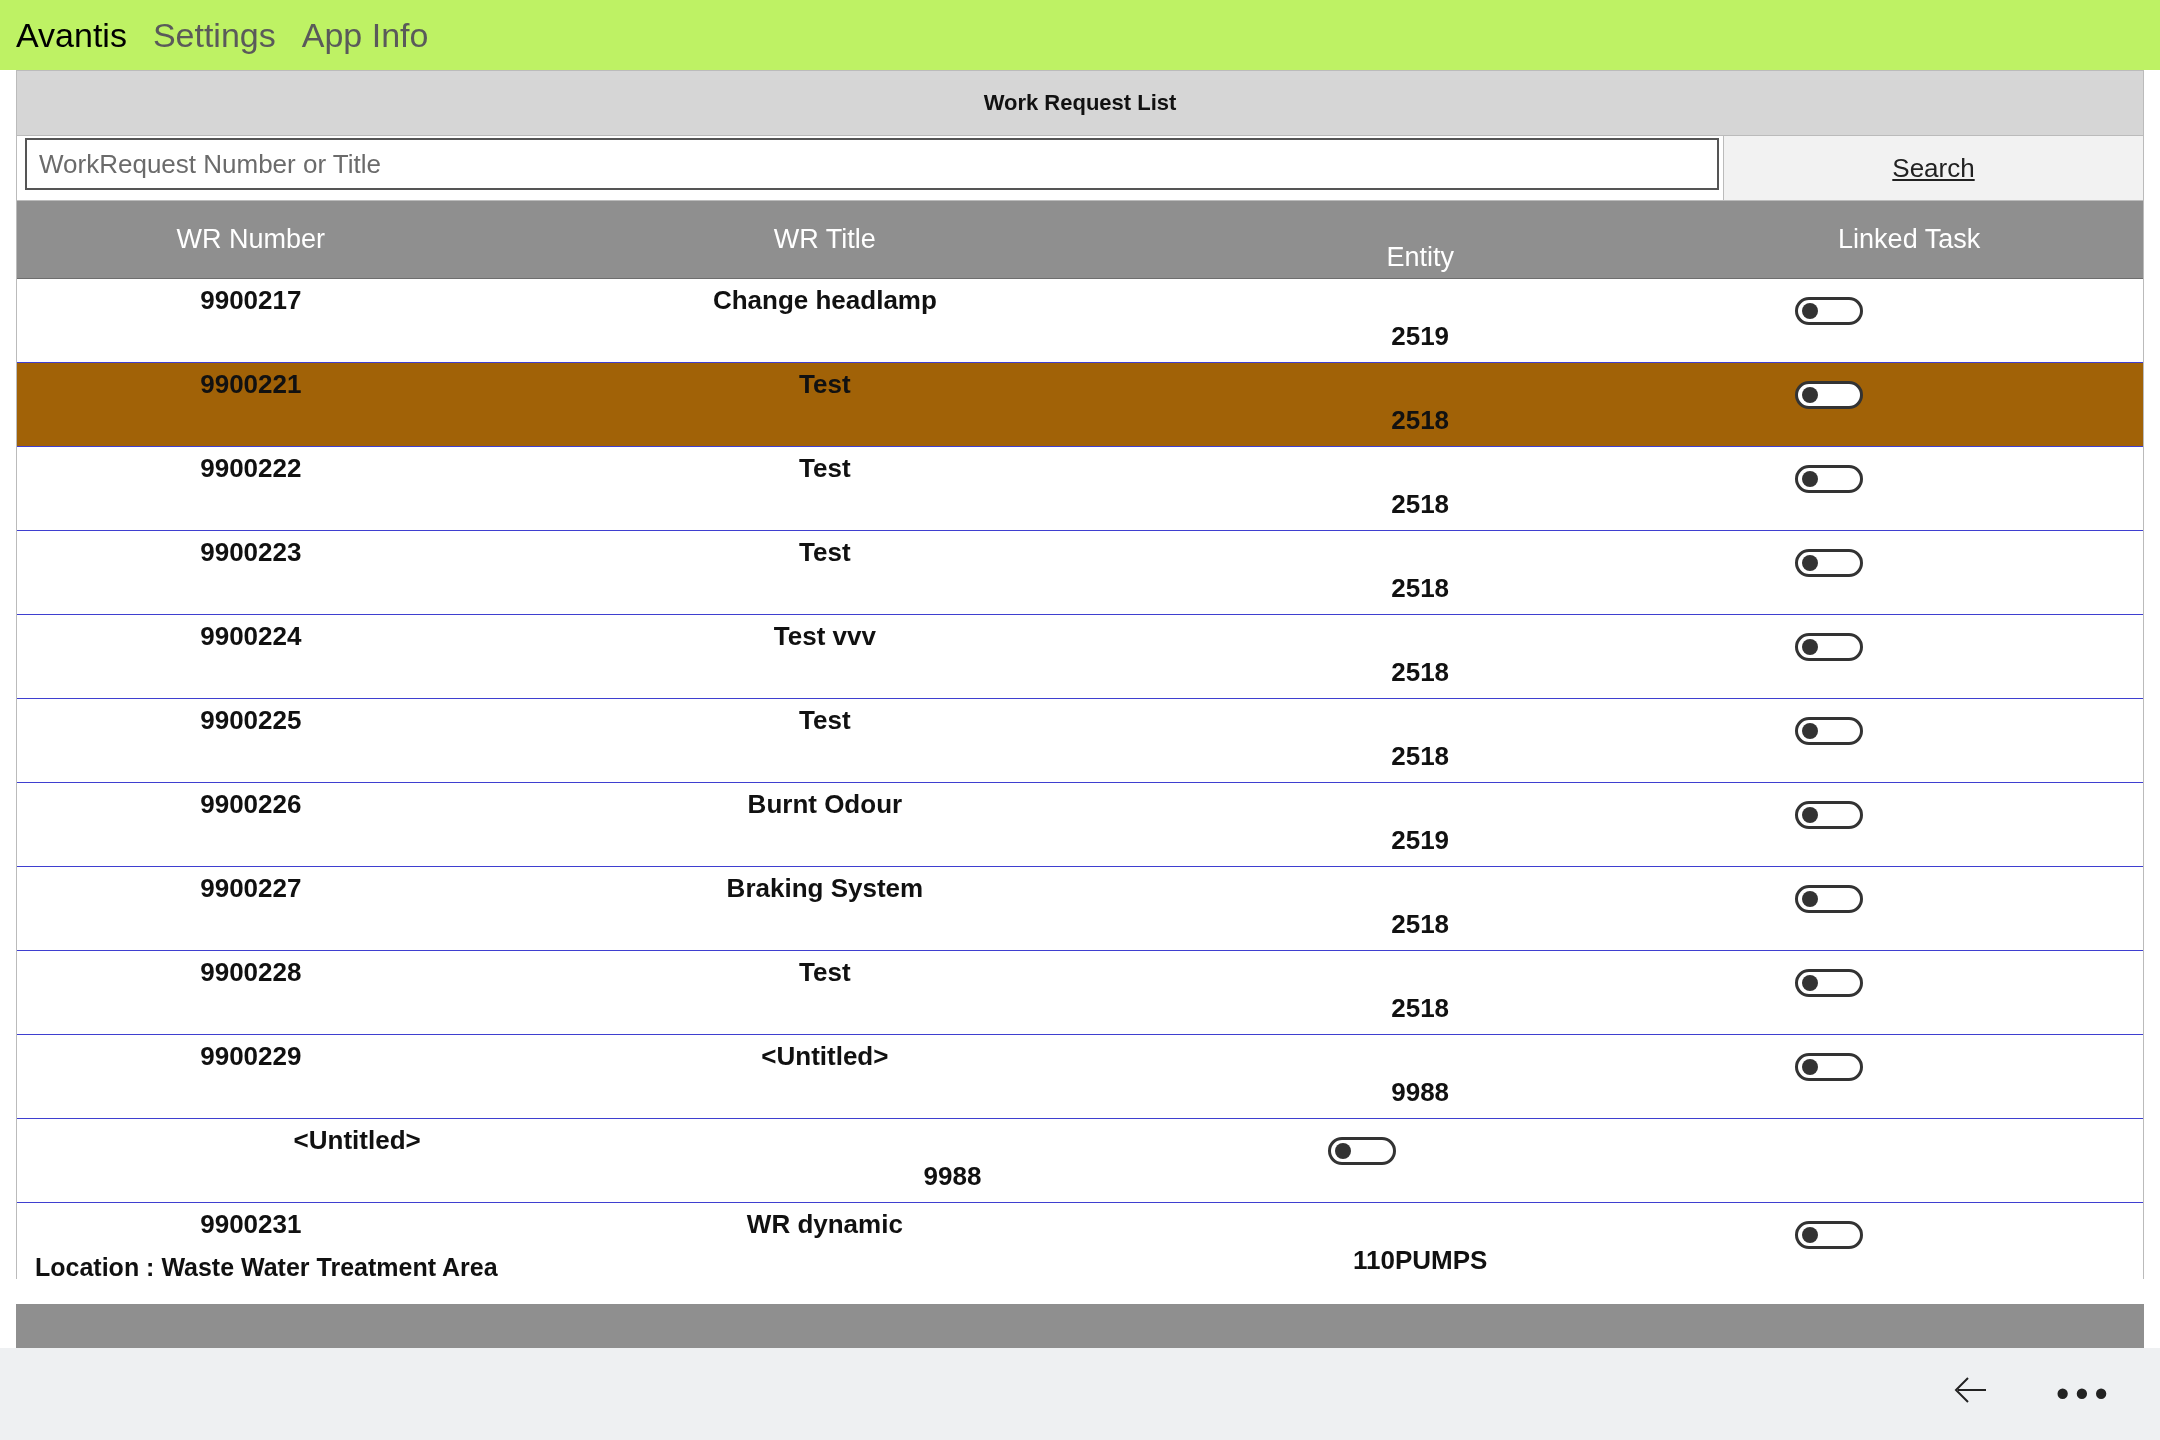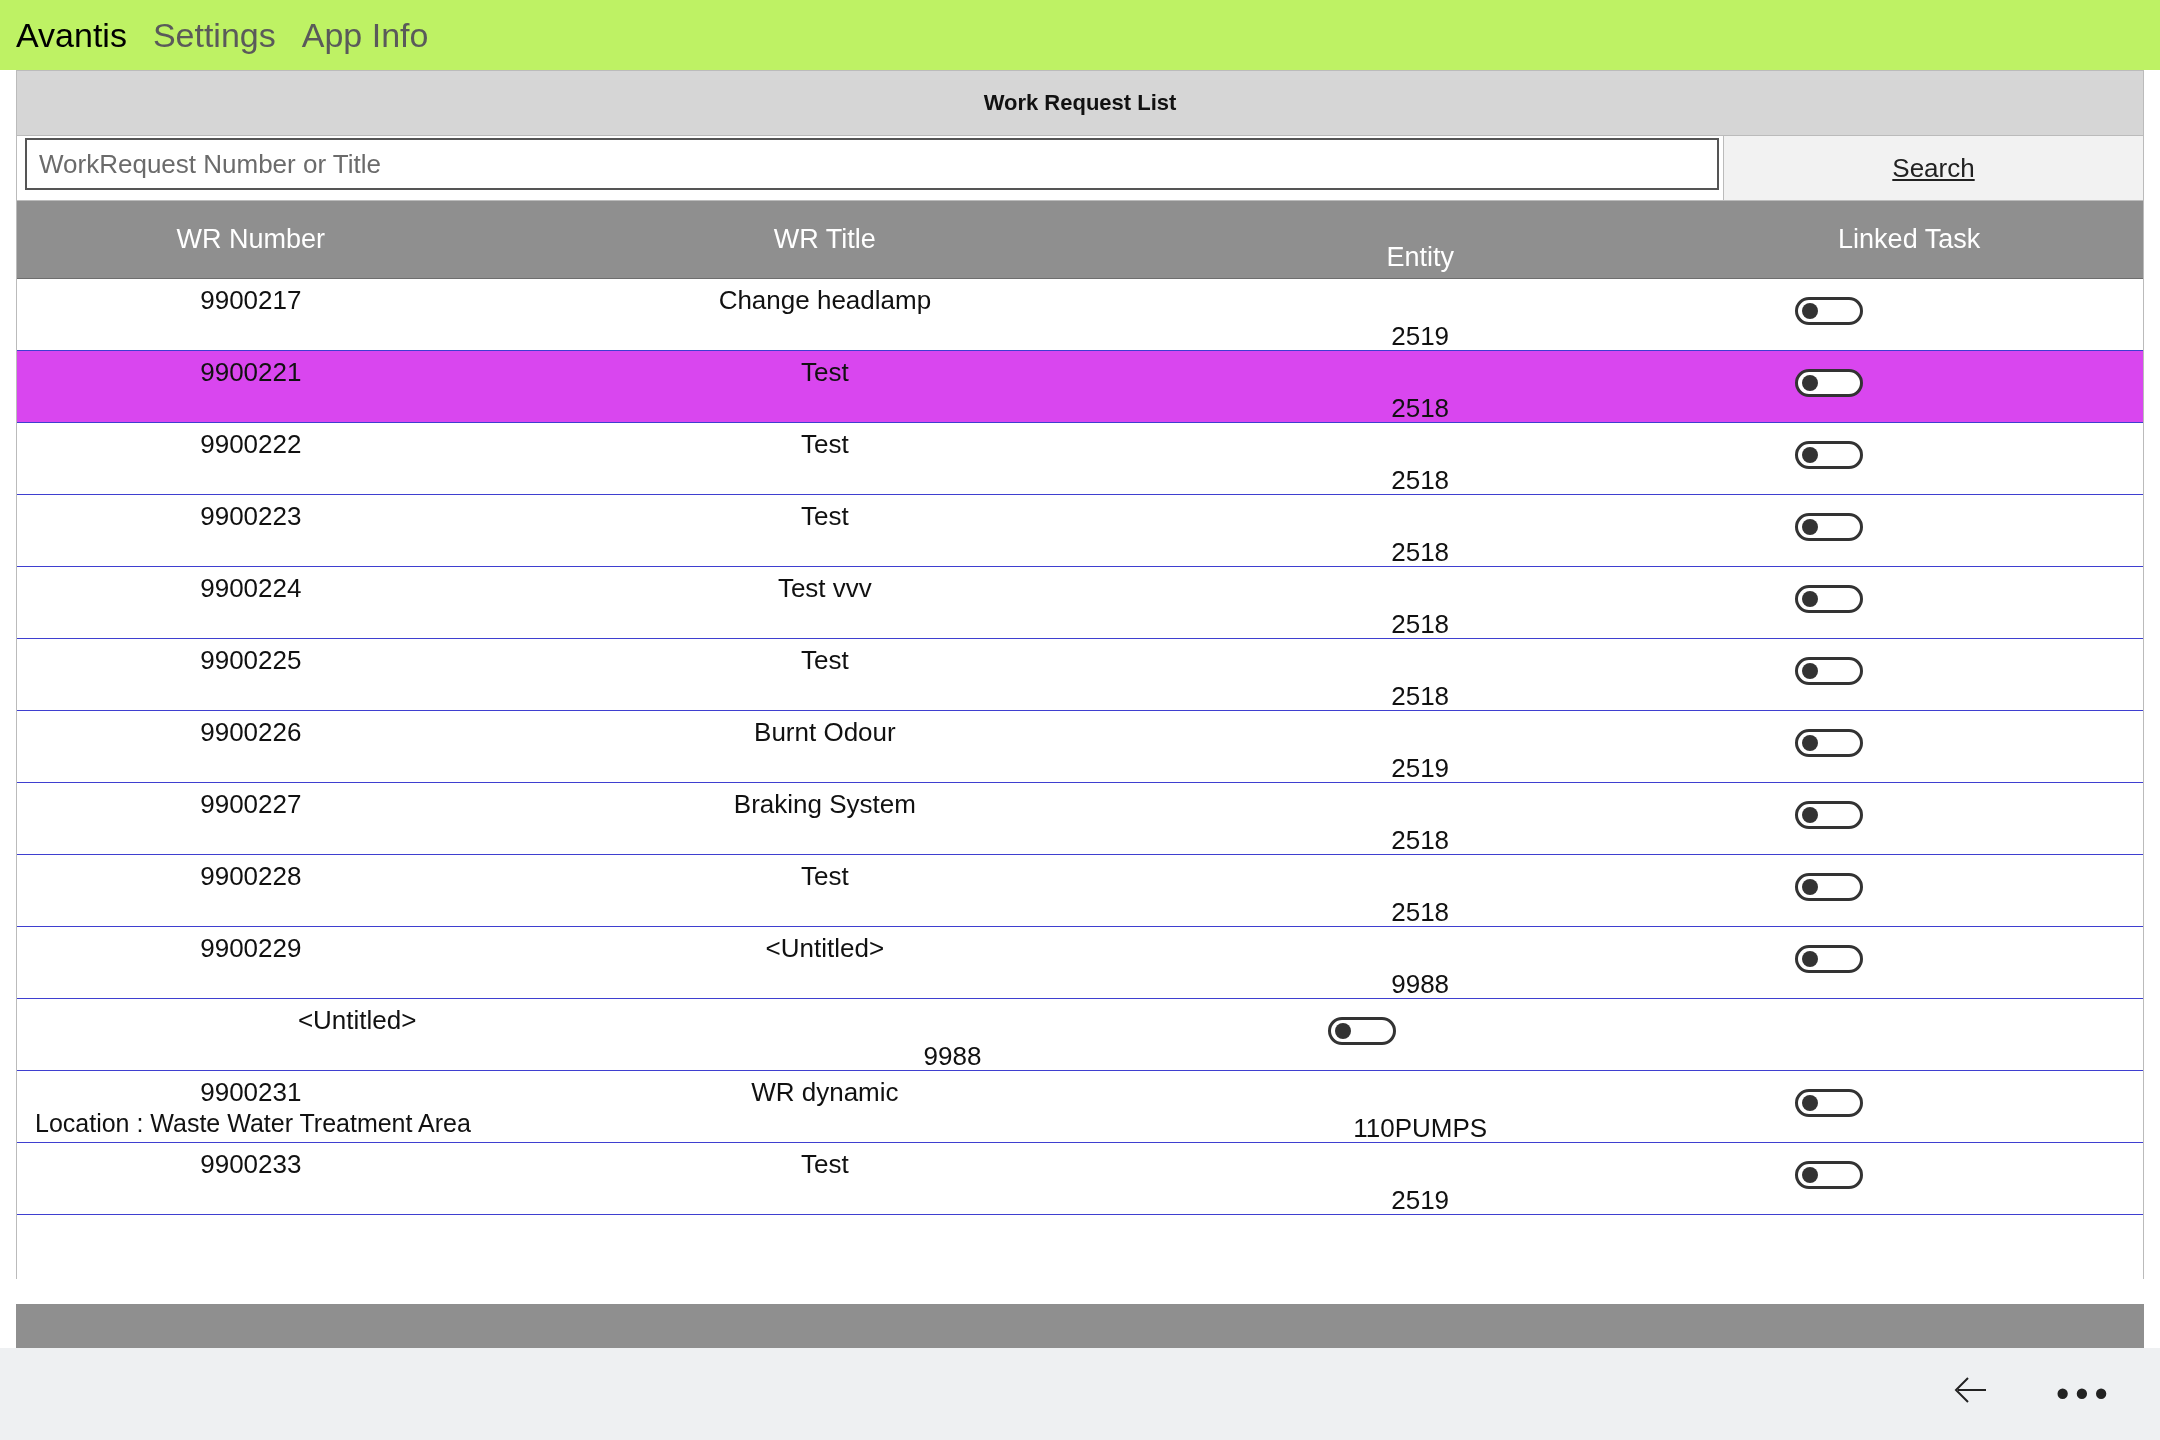--- a/index.html
+++ b/index.html
@@ -89,28 +89,29 @@
   .col-entity{ width: 24%; text-align: center; margin-top: 36px; }
   .col-toggle{ width: 22%; display: flex; justify-content: flex-start; padding-left: 120px; align-items: center; }
 
   .rows-viewport {
     height: 1000px;
     overflow: hidden;
     position: relative;
   }
 
   .row {
-    height: 72px;
+    height: 84px;
     border-bottom: 1px solid #3f3fd0;
     font-size: 26px;
     color: #111;
     position: relative;
     background: #fff;
-  }
-  .row.selected { background: #d946ef; }
+    font-weight: bold;
+  }
+  .row.selected { background: #a16207; }
   .row-main {
     display: flex;
     align-items: flex-start;
     padding-top: 6px;
     height: 100%;
   }
   .row .col-toggle { padding-top: 12px; }
   .row-sub {
     position: absolute;
     left: 18px;

